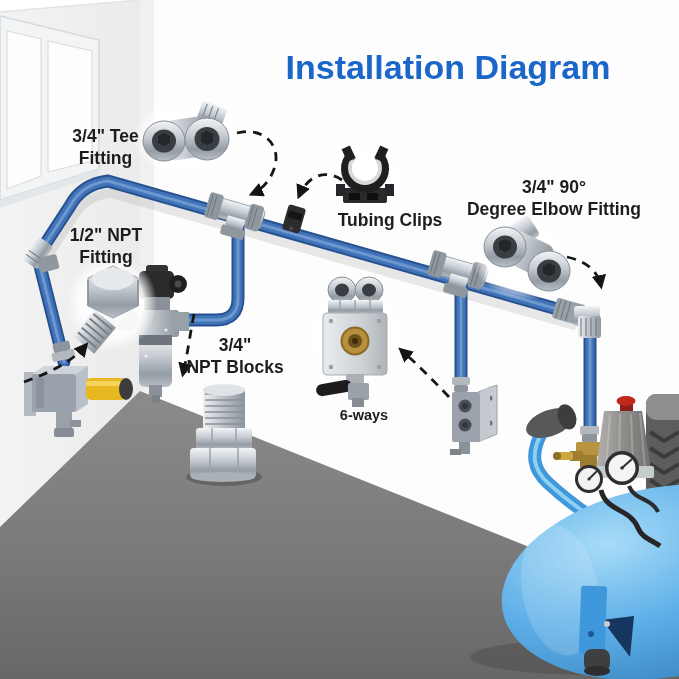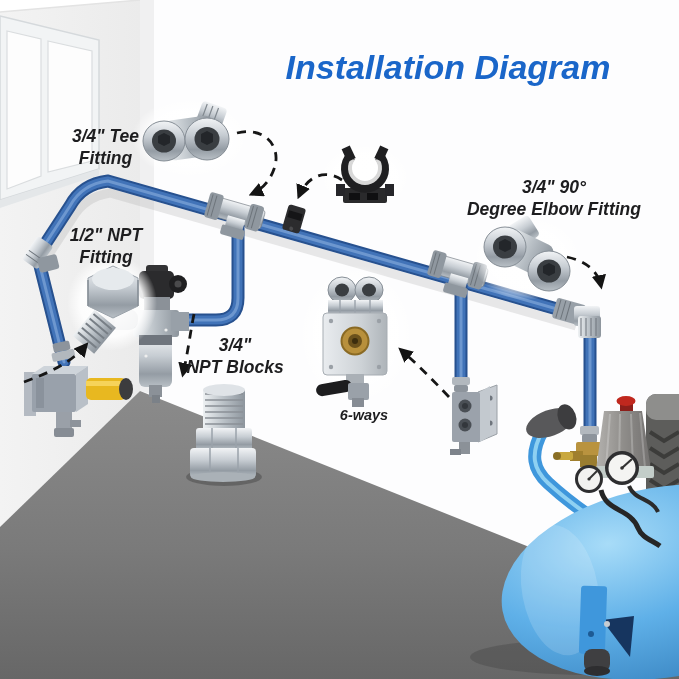--- a/index.html
+++ b/index.html
@@ -1,17 +1,17 @@
 <!DOCTYPE html>
 <html><head>
 <meta charset="utf-8">
 <style>
   html,body{margin:0;padding:0;background:#fff;}
   .stage{position:relative;width:679px;height:679px;background:#ffffff;overflow:hidden;
-         font-family:"Liberation Sans", sans-serif;font-style:italic;}
+         font-family:"Liberation Sans", sans-serif;}
   .stage svg{position:absolute;left:0;top:0;}
   .title{position:absolute;left:250px;top:48px;width:396px;margin:0;text-align:center;
          font-size:34px;font-weight:800;color:#1a66c9;letter-spacing:0;}
   .lbl{position:absolute;text-align:center;font-weight:700;color:#1d1d1f;line-height:1.28;}
   .lbl .ln{display:block;}
   #lbl-tee{left:33px;top:125px;width:145px;font-size:17.5px;}
   #lbl-npt-half{left:36px;top:224px;width:140px;font-size:17.5px;}
   #lbl-clips{left:325px;top:209px;width:130px;font-size:17.5px;}
   #lbl-elbow{left:456px;top:176px;width:196px;font-size:17.5px;}
   #lbl-npt-34{left:166px;top:334px;width:138px;font-size:17.5px;}
@@ -382,20 +382,23 @@
 <h1 class="title">Installation Diagram</h1>
 
 <div class="lbl" id="lbl-tee">
   <span class="ln">3/4" Tee</span>
   <span class="ln">Fitting</span>
 </div>
 <div class="lbl" id="lbl-npt-half">
   <span class="ln">1/2" NPT</span>
   <span class="ln">Fitting</span>
 </div>
+<div class="lbl" id="lbl-clips">
+  <span class="ln">Tubing Clips</span>
+</div>
 <div class="lbl" id="lbl-elbow">
   <span class="ln">3/4" 90°</span>
   <span class="ln">Degree Elbow Fitting</span>
 </div>
 <div class="lbl" id="lbl-npt-34">
   <span class="ln">3/4"</span>
   <span class="ln">NPT Blocks</span>
 </div>
 <div class="lbl" id="lbl-blocks">
   <span class="ln">6-ways</span>

